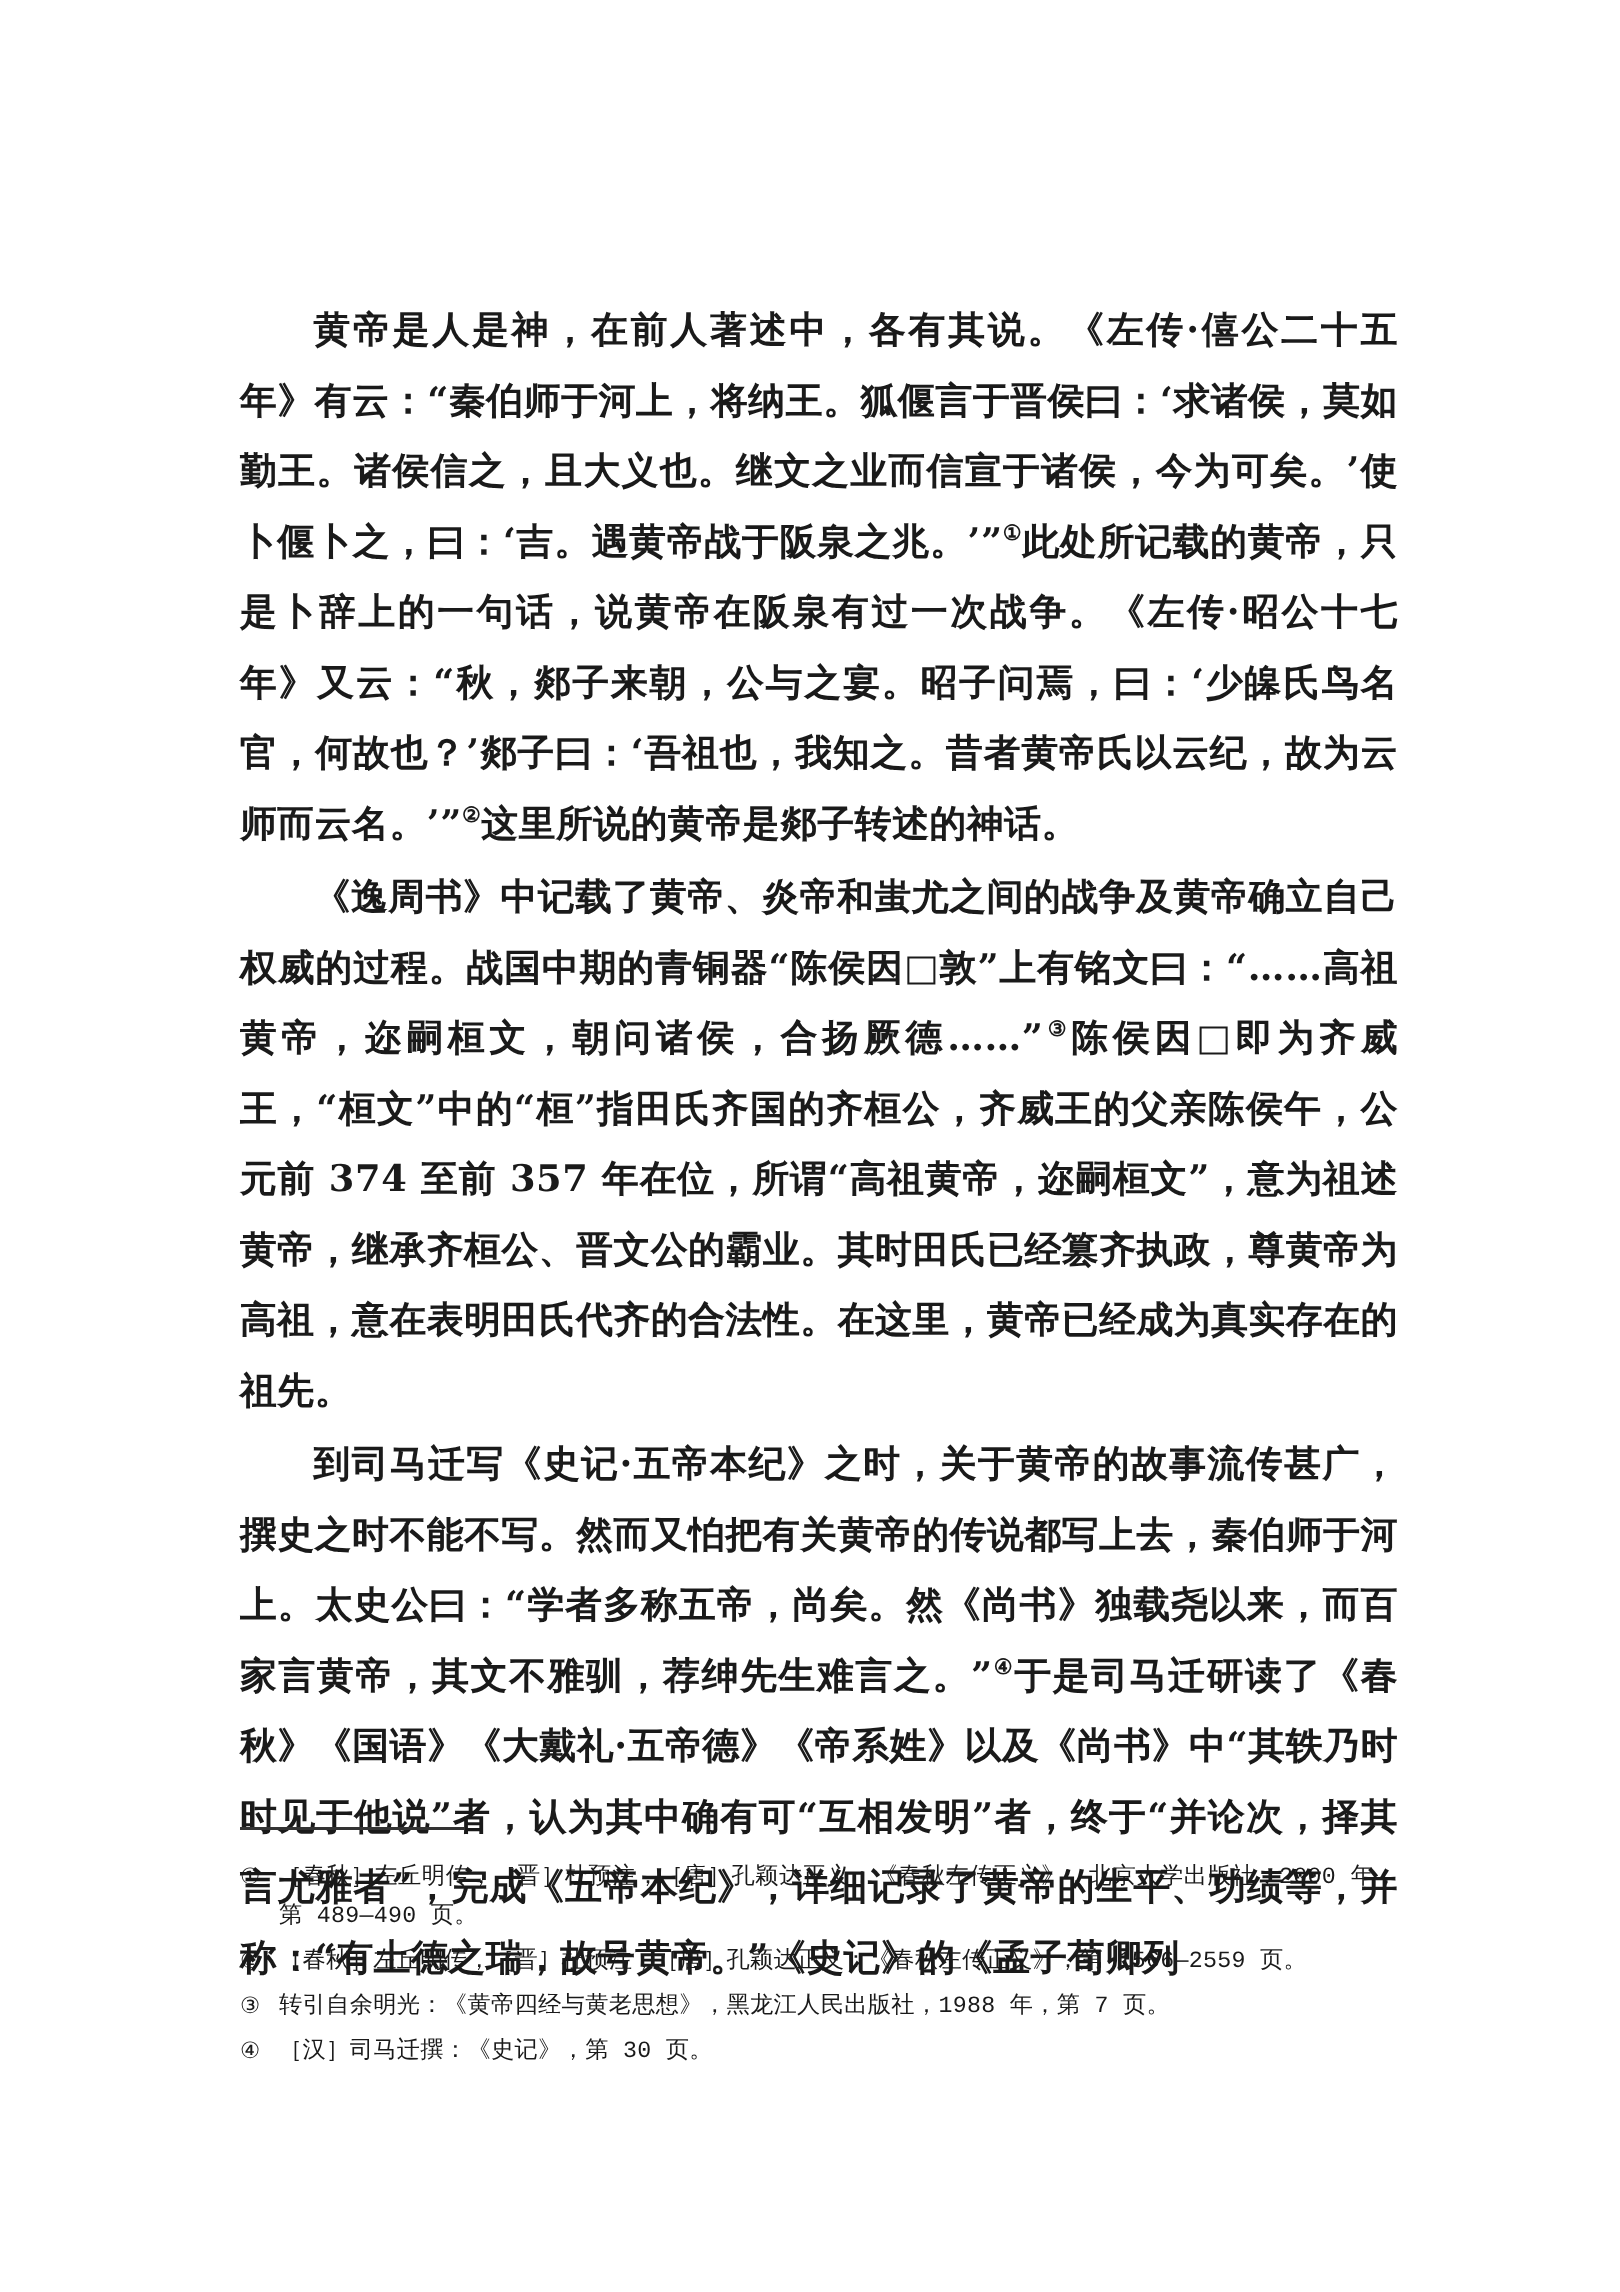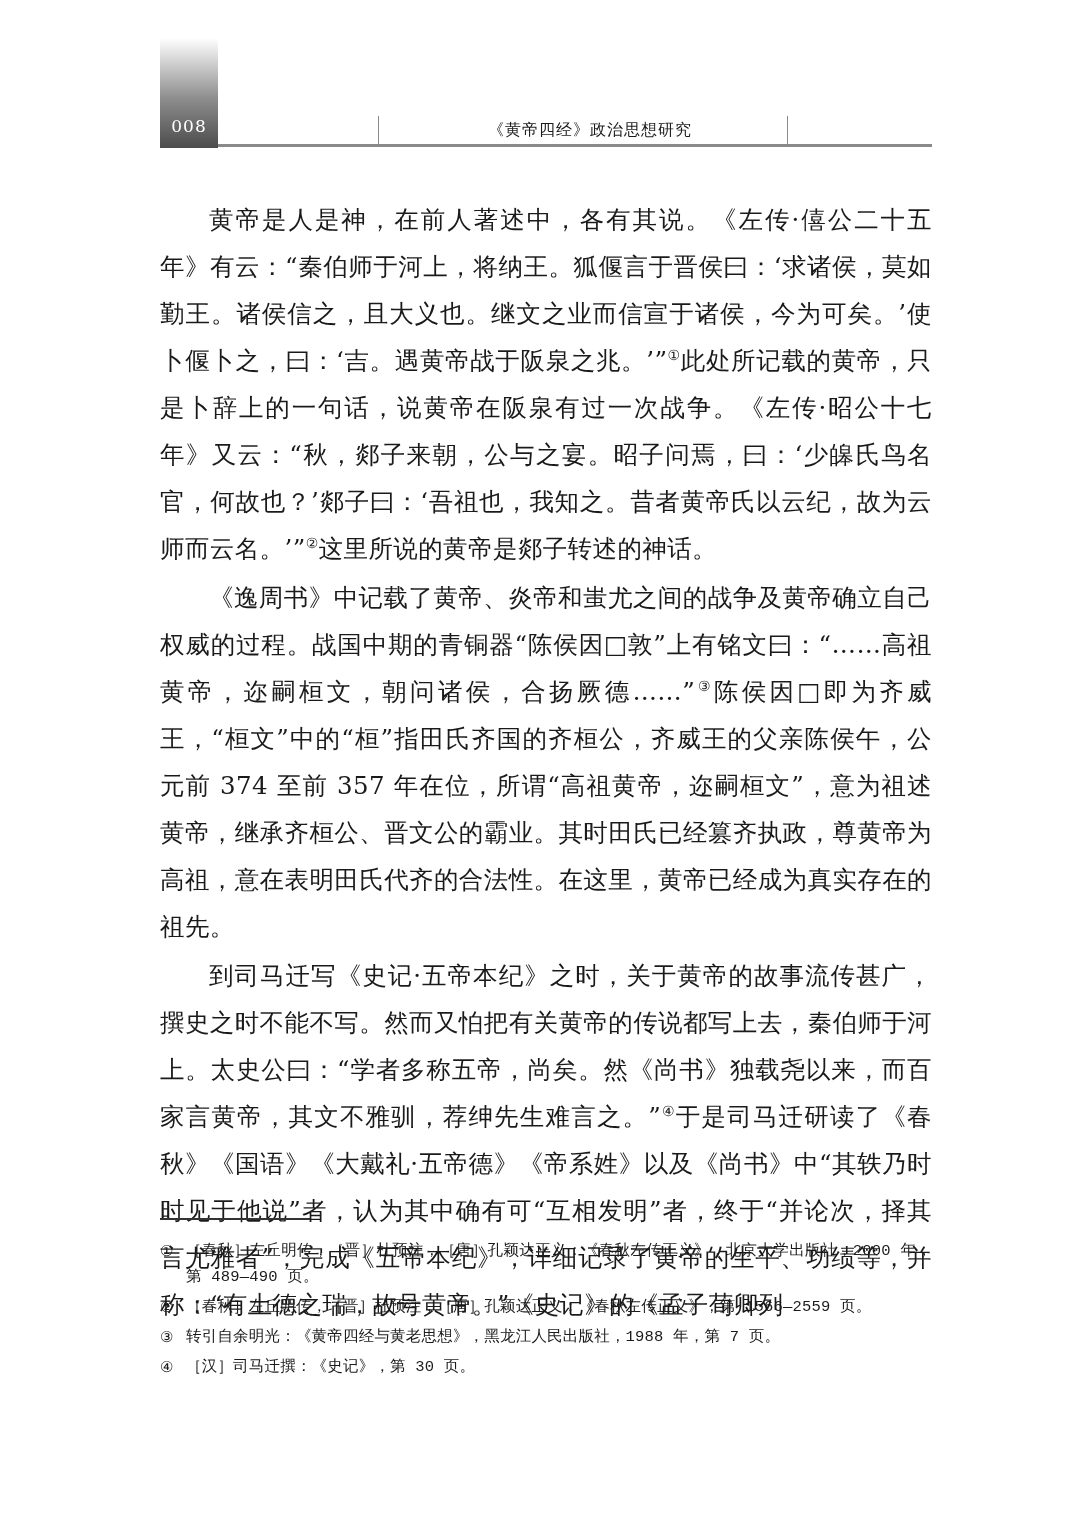--- a/index.html
+++ b/index.html
@@ -92,20 +92,21 @@
     width: 772px;
   }
   p.para {
     margin: 0 0 2px 0;
     font-size: 24.5px;
     line-height: 47px;
     text-align: justify;
     text-justify: inter-ideograph;
     text-indent: 2em;
     letter-spacing: 0.4px;
+    font-weight: bold;
   }
   sup.note {
     font-size: 14px;
     vertical-align: super;
     line-height: 0;
   }
 
   
   .footnote-area {
     position: absolute;
@@ -137,27 +138,20 @@
     text-align: justify;
     text-justify: inter-ideograph;
     font-family: Liberation Mono, monospace;
   }
 </style>
 </head>
 <body>
 
 <div class="page">
 
-  <div class="header">
-    <div class="page-number-block">008</div>
-    <div class="header-rule"></div>
-    <div class="header-tick-left"></div>
-    <div class="header-tick-right"></div>
-    <div class="running-title">《黄帝四经》政治思想研究</div>
-  </div>
 
   <div class="body-area">
 
     <p class="para"><span>黄帝是人是神，在前人著述中，各有其说。《左传·僖公二十五年》有云：“秦伯师于河上，将纳王。狐偃言于晋侯曰：‘求诸侯，莫如勤王。诸侯信之，且大义也。继文之业而信宣于诸侯，今为可矣。’使卜偃卜之，曰：‘吉。遇黄帝战于阪泉之兆。’”</span><sup class="note">①</sup><span>此处所记载的黄帝，只是卜辞上的一句话，说黄帝在阪泉有过一次战争。《左传·昭公十七年》又云：“秋，郯子来朝，公与之宴。昭子问焉，曰：‘少皞氏鸟名官，何故也？’郯子曰：‘吾祖也，我知之。昔者黄帝氏以云纪，故为云师而云名。’”</span><sup class="note">②</sup><span>这里所说的黄帝是郯子转述的神话。</span></p>
 
     <p class="para"><span>《逸周书》中记载了黄帝、炎帝和蚩尤之间的战争及黄帝确立自己权威的过程。战国中期的青铜器“陈侯因□敦”上有铭文曰：“……高祖黄帝，迩嗣桓文，朝问诸侯，合扬厥德……”</span><sup class="note">③</sup><span>陈侯因□即为齐威王，“桓文”中的“桓”指田氏齐国的齐桓公，齐威王的父亲陈侯午，公元前 374 至前 357 年在位，所谓“高祖黄帝，迩嗣桓文”，意为祖述黄帝，继承齐桓公、晋文公的霸业。其时田氏已经篡齐执政，尊黄帝为高祖，意在表明田氏代齐的合法性。在这里，黄帝已经成为真实存在的祖先。</span></p>
 
     <p class="para"><span>到司马迁写《史记·五帝本纪》之时，关于黄帝的故事流传甚广，撰史之时不能不写。然而又怕把有关黄帝的传说都写上去，秦伯师于河上。太史公曰：“学者多称五帝，尚矣。然《尚书》独载尧以来，而百家言黄帝，其文不雅驯，荐绅先生难言之。”</span><sup class="note">④</sup><span>于是司马迁研读了《春秋》《国语》《大戴礼·五帝德》《帝系姓》以及《尚书》中“其轶乃时时见于他说”者，认为其中确有可“互相发明”者，终于“并论次，择其言尤雅者”，完成《五帝本纪》，详细记录了黄帝的生平、功绩等，并称：“有土德之瑞，故号黄帝。”《史记》的《孟子荀卿列</span></p>
 
   </div>

